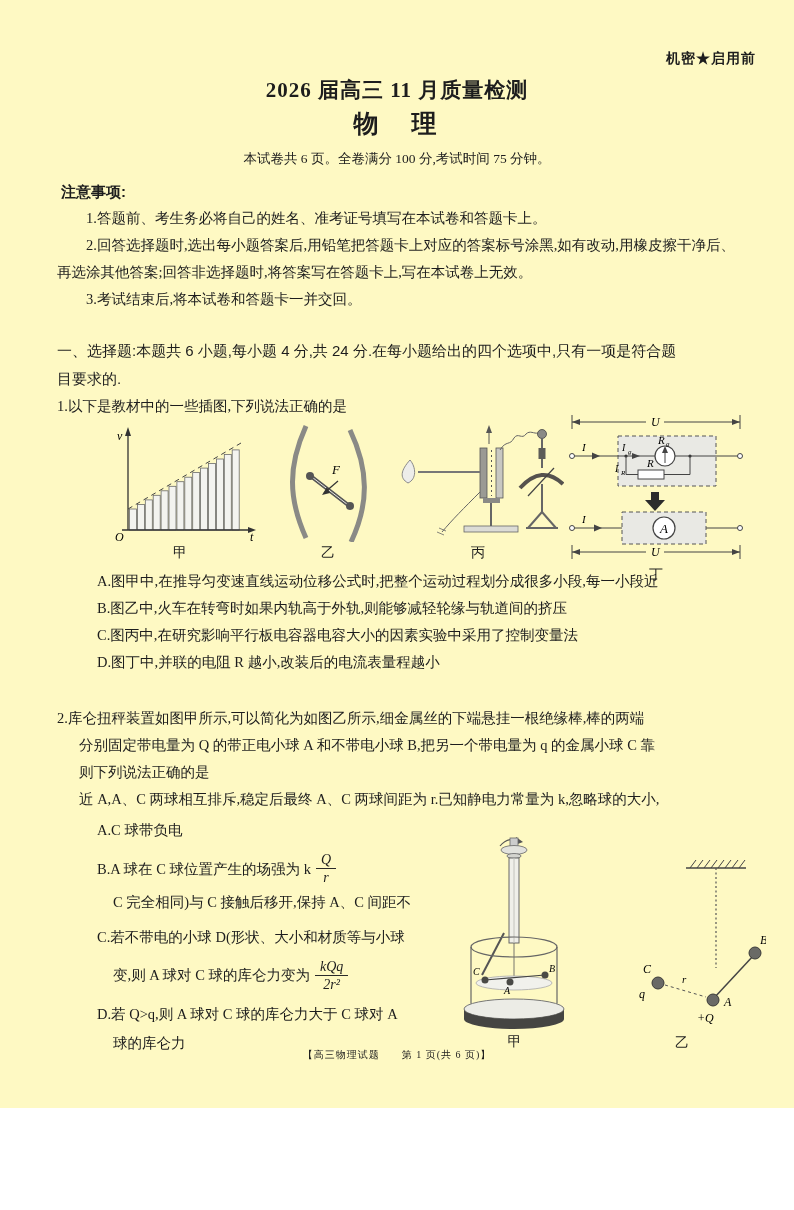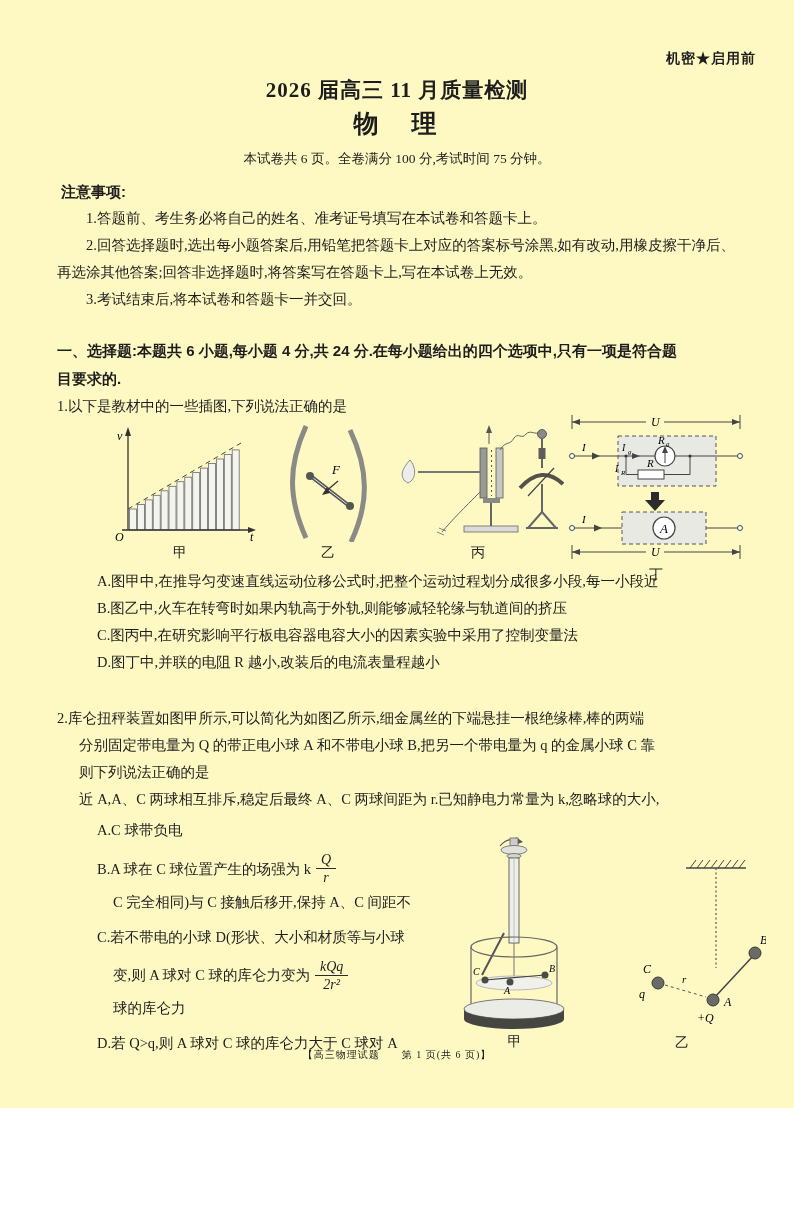--- a/index.html
+++ b/index.html
@@ -14,21 +14,21 @@
        font-size:21px;font-weight:bold;letter-spacing:1px;}
   .subject{position:absolute;top:107px;left:0;width:100%;text-align:center;
        font-size:25px;font-weight:bold;letter-spacing:4px;}
   .meta{position:absolute;top:150px;left:0;width:100%;text-align:center;font-size:13.5px;}
 
   .notices{position:absolute;top:178px;left:57px;width:678px;font-size:14.5px;line-height:27px;}
   .notices .nh{font-family:"Liberation Sans",sans-serif;font-weight:bold;font-size:15px;margin-left:4px;}
   .notices .note{text-indent:2em;text-align:justify;}
 
   .section-heading{position:absolute;top:337px;left:57px;width:690px;
-       font-family:"Liberation Sans",sans-serif;font-weight:bold;font-size:15px;line-height:28px;}
+       font-family:"Liberation Sans",sans-serif;font-weight:normal;font-size:15px;line-height:28px;}
   .section-heading .sh2{}
 
   .q1-stem{position:absolute;top:397px;left:57px;font-size:14.5px;}
 
   .figrow-label{text-align:center;font-size:14px;margin-top:2px;}
   .figblock{position:absolute;}
   svg{display:block;}
   svg text{font-family:"Liberation Serif",serif;}
   .it{font-style:italic;}
 
@@ -223,22 +223,22 @@
     </div>
     <div class="blk cont">C 完全相同)与 C 接触后移开,保持 A、C 间距不</div>
     <div class="blk mt">C.若不带电的小球 D(形状、大小和材质等与小球</div>
     <div class="blk cont mt fracline">
       <span>变,则 A 球对 C 球的库仑力变为</span>
       <span class="frac">
         <span class="num">kQq</span>
         <span class="den">2r²</span>
       </span>
     </div>
+    <div class="blk mt">D.若 Q&gt;q,则 A 球对 C 球的库仑力大于 C 球对 A</div>
     <div class="blk cont">球的库仑力</div>
-    <div class="blk mt">D.若 Q&gt;q,则 A 球对 C 球的库仑力大于 C 球对 A</div>
   </div>
 
   <div class="figblock" style="left:452px;top:833px;width:125px;">
     <svg width="125" height="198" viewBox="0 0 125 198">
       <path d="M48,13 Q56,3 68,8" stroke="#555" stroke-width="1.2" fill="none"></path>
       <polygon points="64,4 71,9 63,12" fill="#555"></polygon>
       <rect x="58" y="5" width="8" height="10" fill="#ccc" stroke="#666" stroke-width="0.8"></rect>
       <ellipse cx="62" cy="17" rx="13" ry="4.5" fill="#e2e2dd" stroke="#666" stroke-width="0.8"></ellipse>
       <ellipse cx="62" cy="23" rx="7" ry="2.5" fill="#d4d4cf" stroke="#666" stroke-width="0.8"></ellipse>
       <rect x="57" y="25" width="10" height="85" fill="#efefe9" stroke="#666" stroke-width="1"></rect>

